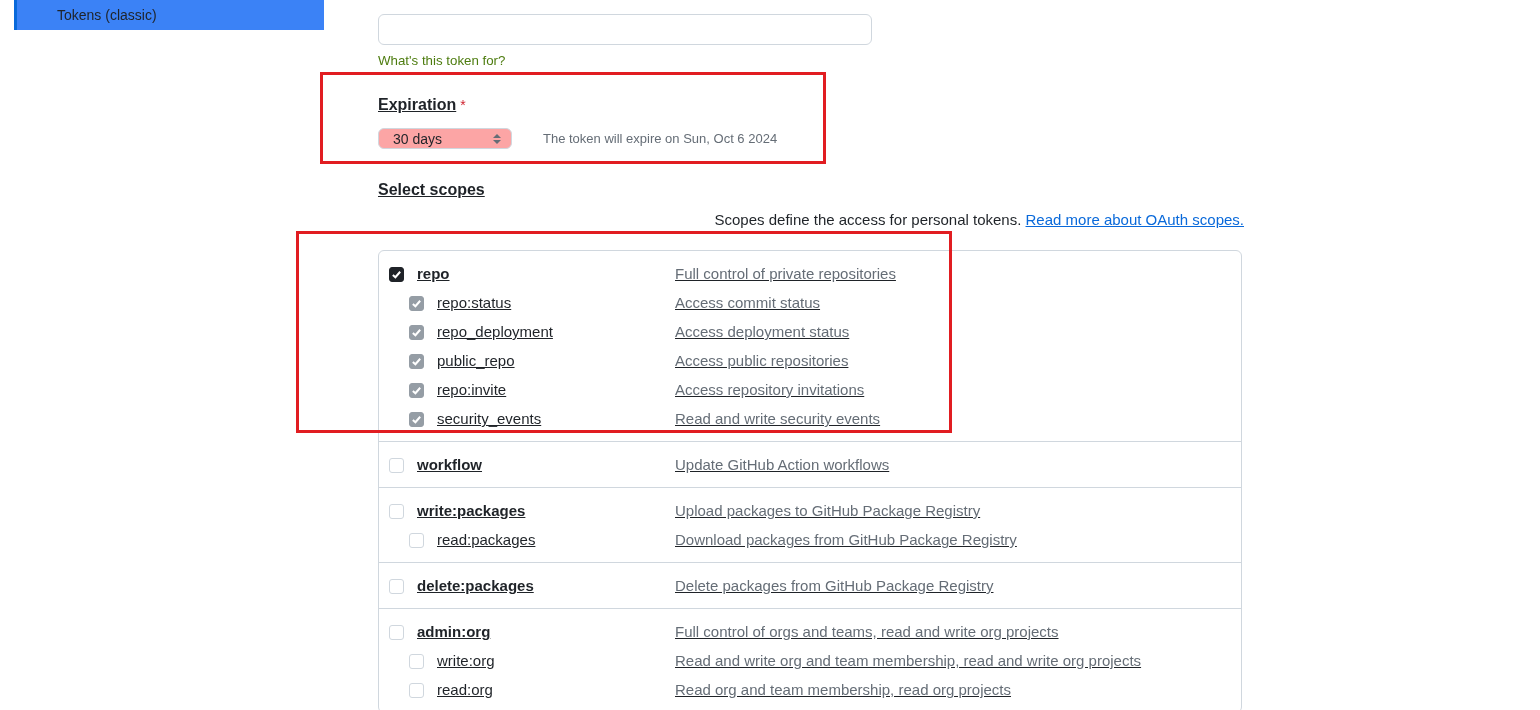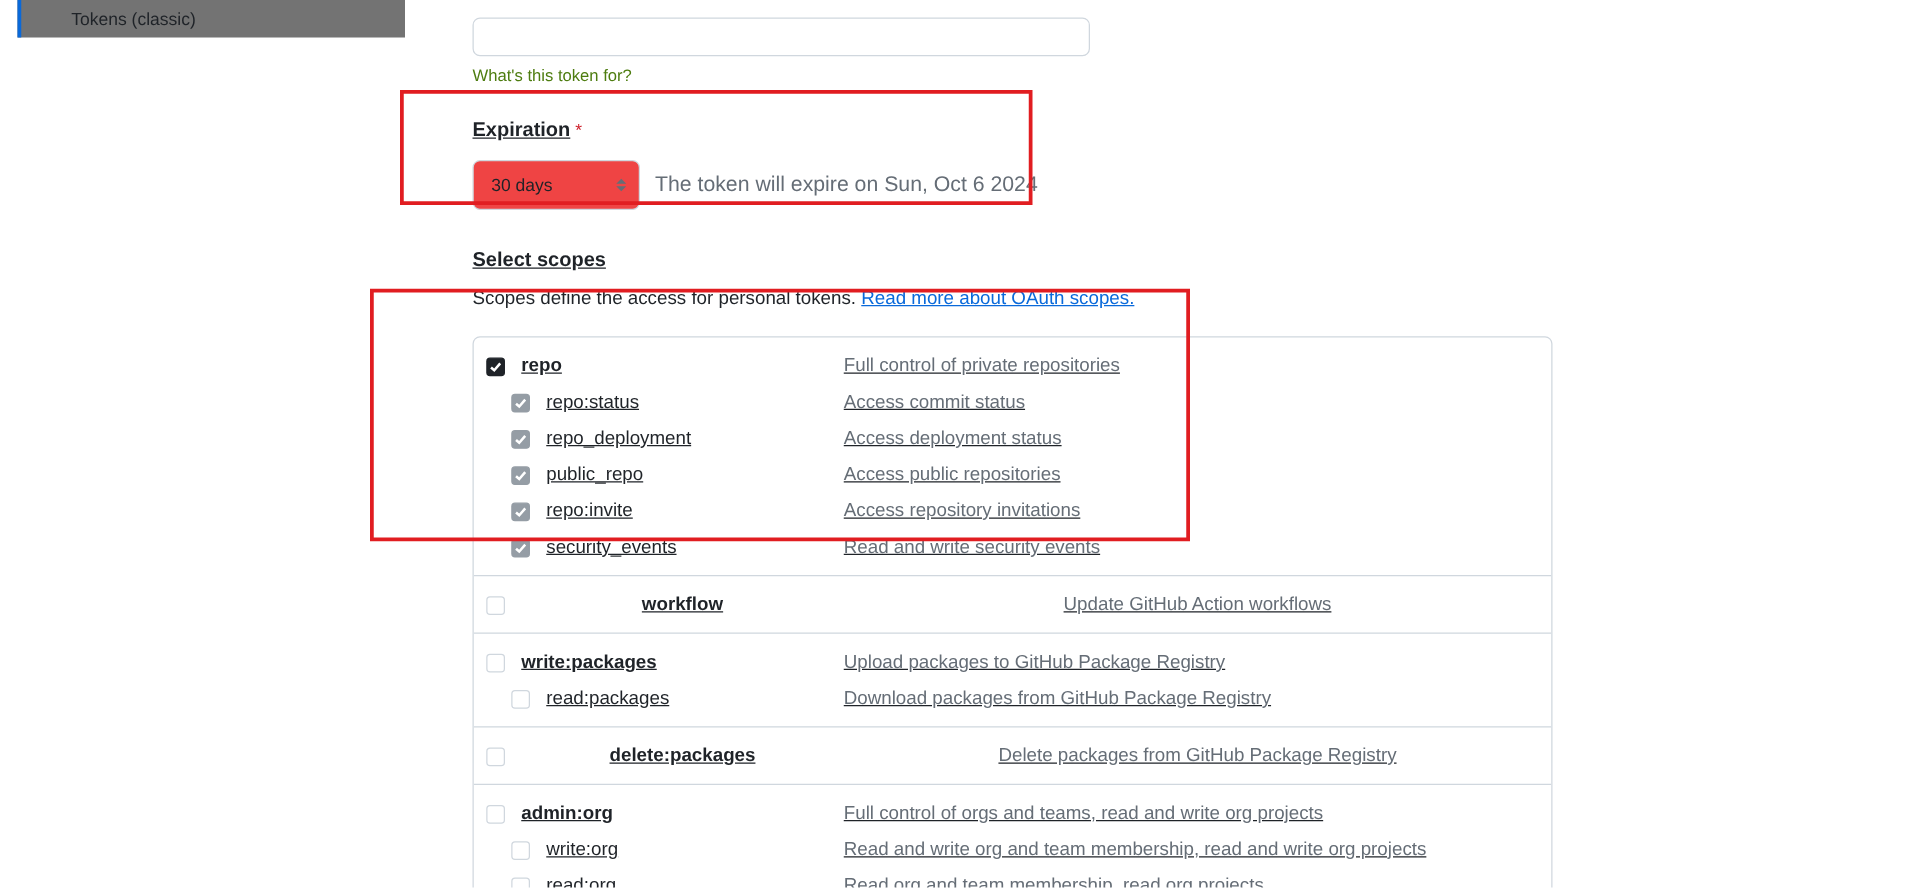--- a/index.html
+++ b/index.html
@@ -15,21 +15,21 @@
     }
 
     
     .sidebar {
       position: absolute;
       left: 14px;
       top: 0px;
       width: 310px;
     }
     .sidebar-item {
-      background: #737373;
+      background: #3b82f6;
       border-left: 3px solid #0969da;
       padding: 7px 12px 7px 40px;
       font-size: 14px;
       color: #1f2328;
       border-radius: 0;
     }
 
     
     .main {
       position: absolute;
@@ -82,24 +82,24 @@
       margin-left: 4px;
     }
     .expiration-row {
       display: flex;
       align-items: center;
       margin-top: 14px;
     }
     .expiration-select {
       position: relative;
       width: 134px;
-      height: 40px;
+      height: 21px;
       border: 1px solid #d0d7de;
       border-radius: 6px;
-      background: #ef4444;
+      background: #fca5a5;
       padding: 5px 30px 5px 14px;
       font-size: 14px;
       color: #1f2328;
       display: flex;
       align-items: center;
       cursor: pointer;
     }
     .select-caret {
       position: absolute;
       right: 10px;
@@ -110,32 +110,33 @@
       line-height: 5px;
     }
     .caret-up, .caret-down {
       width: 0; height: 0;
       border-left: 4px solid transparent;
       border-right: 4px solid transparent;
     }
     .caret-up { border-bottom: 4px solid #656d76; margin-bottom: 2px; }
     .caret-down { border-top: 4px solid #656d76; }
     .expiration-note {
-      margin-left: 12px;
-      font-size: 17px;
+      margin-left: 31px;
+      font-size: 13px;
       color: #656d76;
       text-align: right;
     }
 
     
     .scopes-section { margin-top: 32px; }
     .scopes-desc {
       margin-top: 12px;
       font-size: 15px;
       color: #1f2328;
+      text-align: right;
     }
     .link {
       color: #0969da;
       text-decoration: underline;
       cursor: pointer;
     }
 
     .highlight-box-2 {
       position: absolute;
       left: 296px;
@@ -168,21 +169,20 @@
       text-decoration: underline;
     }
     .scope-row.parent {
       padding-top: 14px;
     }
     .scope-group > .scope-row:last-child {
       padding-bottom: 14px;
     }
     .scope-group.single .scope-row.parent {
       padding-bottom: 14px;
-      text-align: center;
     }
     .chk-col {
       width: 28px;
       display: flex;
       justify-content: flex-start;
       align-items: center;
       padding-top: 2px;
     }
     .chk-col.child {
       width: 28px;

